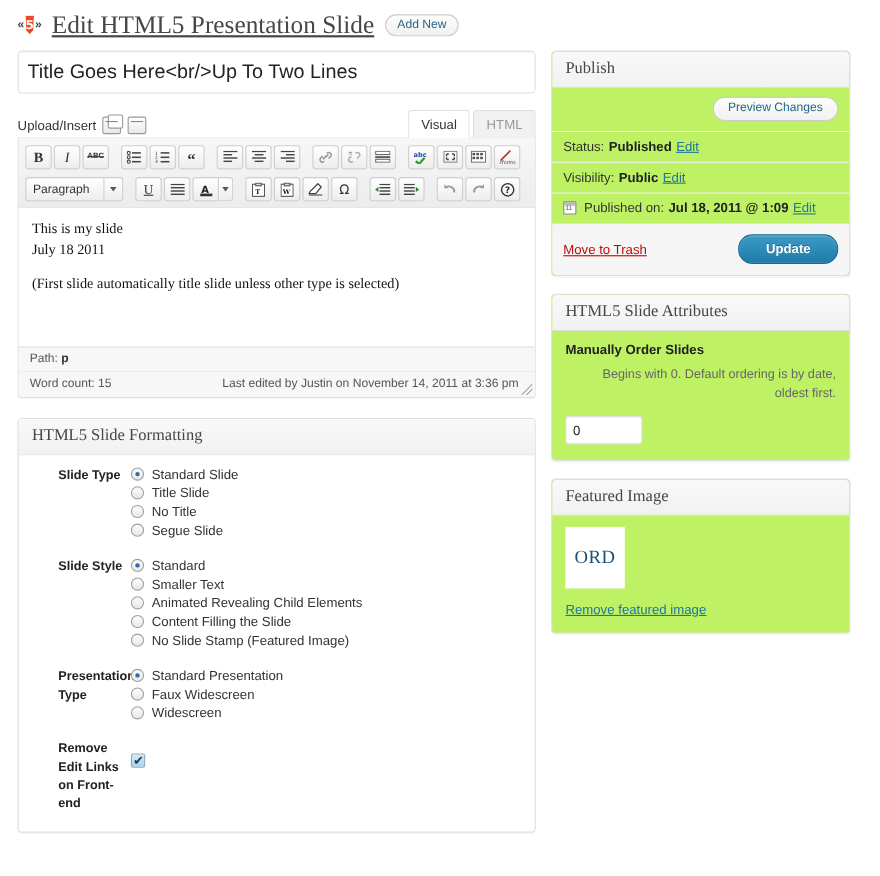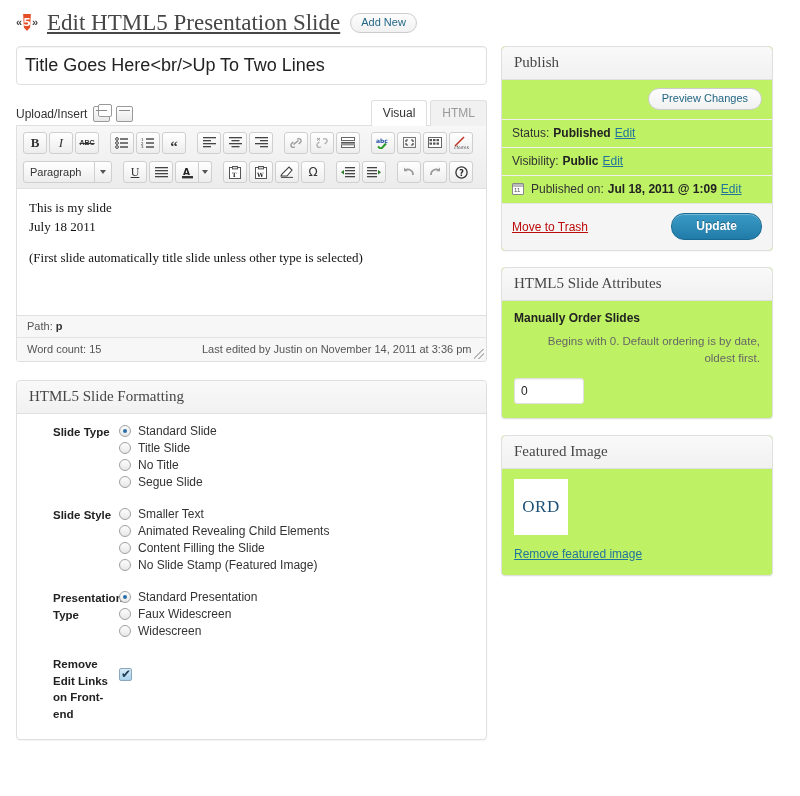--- a/index.html
+++ b/index.html
@@ -677,20 +677,24 @@
               <span class="radio"></span>
               <span class="opt-label">Segue Slide</span>
             </div>
           </div>
         </div>
 
         <div class="fmt-row">
           <div class="fmt-label">Slide Style</div>
           <div class="fmt-opts">
             <div class="opt">
+              <span class="radio checked"></span>
+              <span class="opt-label">Standard</span>
+            </div>
+            <div class="opt">
               <span class="radio"></span>
               <span class="opt-label">Smaller Text</span>
             </div>
             <div class="opt">
               <span class="radio"></span>
               <span class="opt-label">Animated Revealing Child Elements</span>
             </div>
             <div class="opt">
               <span class="radio"></span>
               <span class="opt-label">Content Filling the Slide</span>

